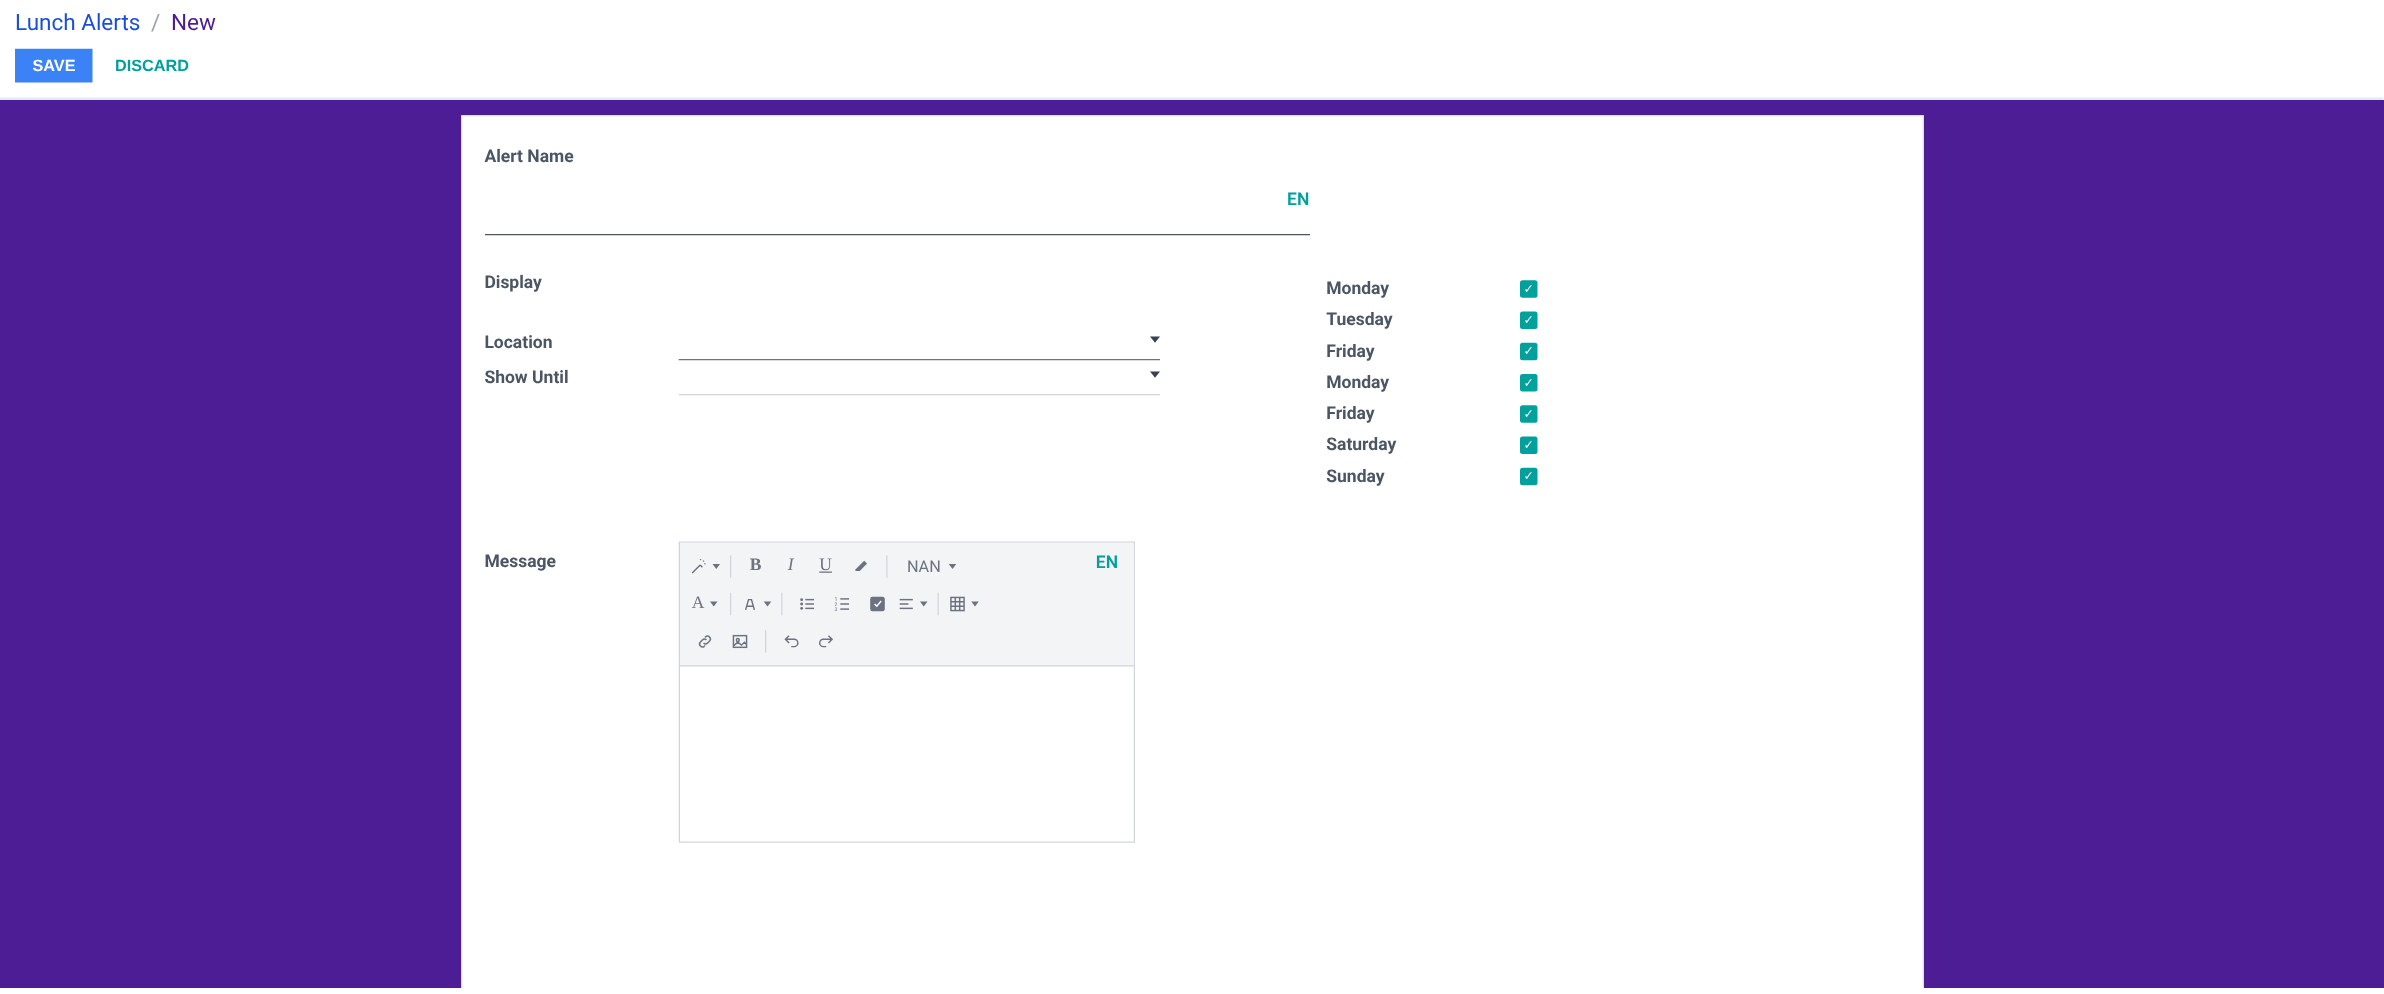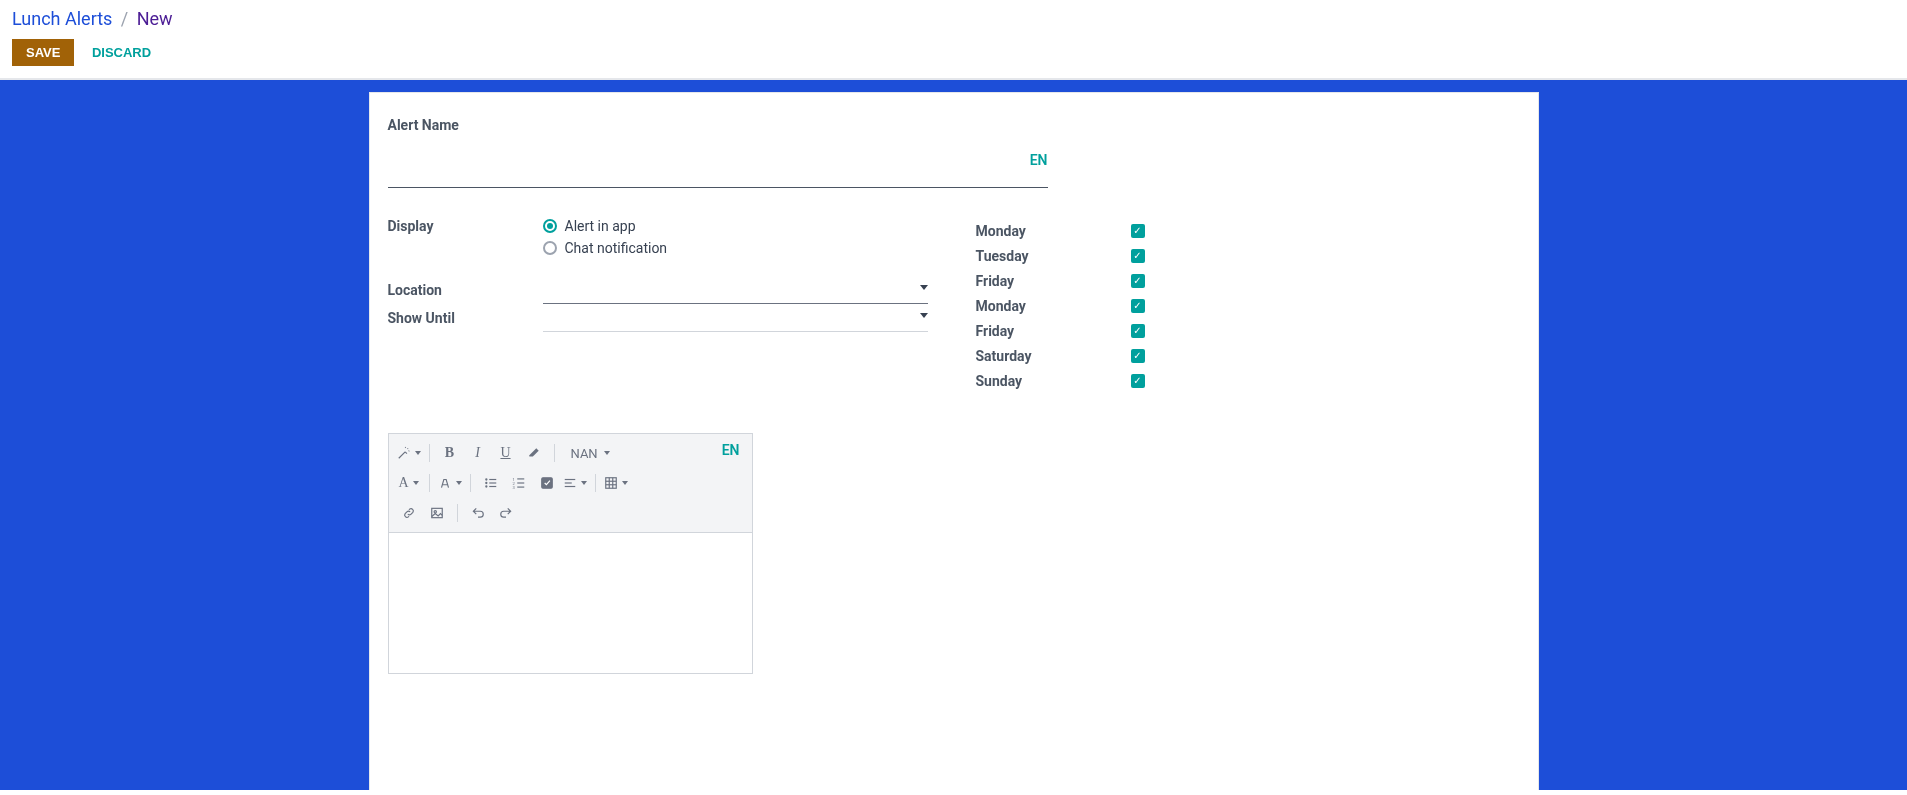--- a/index.html
+++ b/index.html
@@ -27,21 +27,21 @@
       margin: 0 4px;
     }
     .breadcrumb-current {
       color: #4c1d95;
     }
     .action-buttons {
       margin-top: 6px;
     }
     .btn-save {
       display: inline-block;
-      background: #a16207;
+      background: #3b82f6;
       color: #fff;
       font-weight: 600;
       font-size: 13px;
       padding: 6px 14px;
       border: none;
       cursor: pointer;
     }
     .btn-discard {
       display: inline-block;
       background: transparent;
@@ -55,21 +55,21 @@
     .header-divider {
       border: none;
       border-bottom: 1px solid #e5e7eb;
       margin-top: 12px;
     }
 
     
     .content-wrap {
       display: flex;
       justify-content: center;
-      background: #1d4ed8;
+      background: #4c1d95;
       border-top: 1px solid #e5e7eb;
       height: calc(795px - 84px);
       overflow-y: scroll;
     }
 
     
     .sheet {
       width: 1170px;
       background: #fff;
       border: 1px solid #e5e7eb;
@@ -191,20 +191,21 @@
       width: 14px; height: 14px;
       background: #fff;
       border-radius: 50%;
     }
 
     
     .day-row {
       display: flex;
       align-items: center;
       height: 25px;
+      justify-content: center;
     }
     .day-label {
       width: 155px;
       font-weight: 700;
       color: #4b5563;
       font-size: 14px;
     }
     .chk {
       width: 14px; height: 14px;
       background: #00a09d;
@@ -328,30 +329,20 @@
       <span class="lang-badge">EN</span>
       <input class="alert-name-input" type="text" value="" style="">
     </div>
 
     <div class="form-cols">
 
       <div class="col-left">
 
         <div class="frow" style="align-items:flex-start;">
           <div class="flabel">Display</div>
-          <div class="fvalue">
-            <div class="radio-item">
-              <span class="radio-outer selected"></span>
-              <span>Alert in app</span>
-            </div>
-            <div class="radio-item">
-              <span class="radio-outer unselected"></span>
-              <span>Chat notification</span>
-            </div>
-          </div>
         </div>
 
         <div style="height:20px"></div>
 
         <div class="frow">
           <div class="flabel">Location</div>
           <div class="fvalue">
             <div class="select-wrap">
               <input class="select-line" type="text" value="" style="">
               <span class="caret-down"></span>
@@ -397,20 +388,21 @@
           <span class="chk">✓</span>
         </div>
         <div class="day-row">
           <span class="day-label">Sunday</span>
           <span class="chk">✓</span>
         </div>
       </div>
     </div>
 
     <div class="message-section">
+      <div class="message-label">Message</div>
       <div class="editor">
         <div class="toolbar">
           <span class="editor-lang">EN</span>
 
           <div class="tool-row">
             <span class="tool-btn dropdown">
               <svg width="14" height="14" viewBox="0 0 24 24" fill="none" stroke="#6b7280" stroke-width="2">
                   <path d="M3 21 L14 10 M14 10 L17 13 M18 5 L19 4 M20 9 L21 8 M14 3 L15 2"></path>
                 </svg>
             </span>

